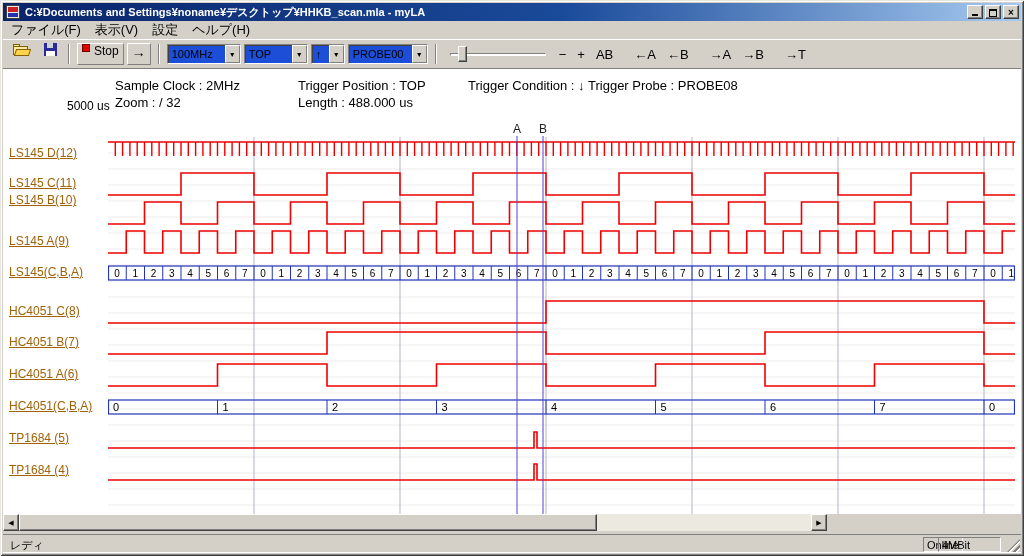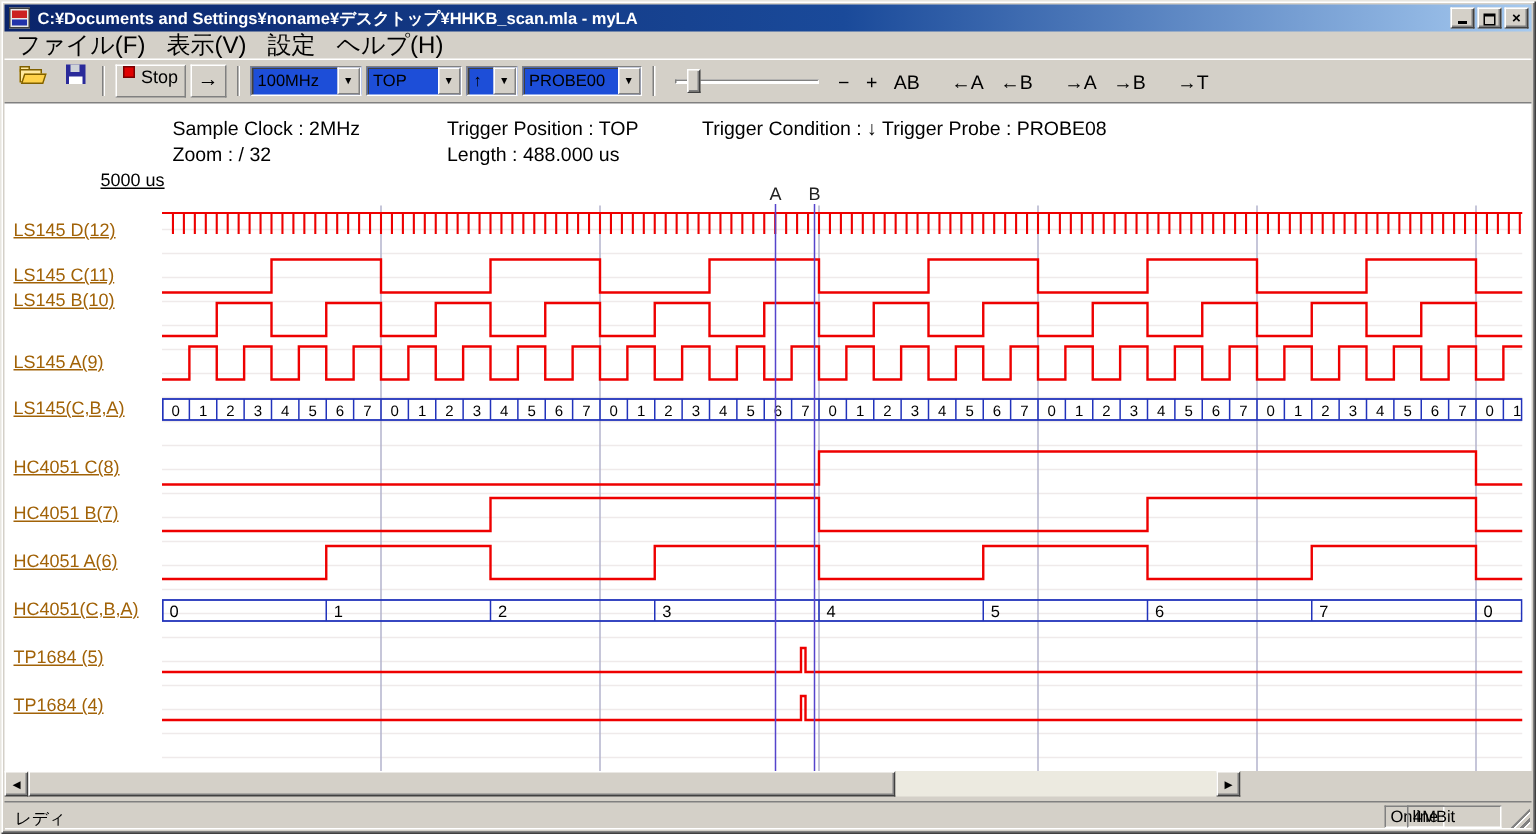--- a/index.html
+++ b/index.html
@@ -20,21 +20,21 @@
   .wbtn { width:16px; height:14px; margin-left:2px; background:#d4d0c8;
     border:1px solid; border-color:#fff #404040 #404040 #fff; box-shadow: inset -1px -1px 0 #808080;
     display:inline-flex; align-items:flex-end; justify-content:center;
     font-size:10px; font-weight:bold; color:#000; line-height:11px; }
   .glyph-min { width:6px; height:2px; background:#000; margin-bottom:2px; }
   .glyph-max { width:8px; height:8px; border:1px solid #000; border-top:2px solid #000; margin-bottom:1px; }
   .wbtn.close { align-items:center; }
 
   
   .menubar { position:absolute; left:3px; top:21px; width:806px; height:18px;
-    display:flex; align-items:center; font-size:16px; padding-left:1px; }
+    display:flex; align-items:center; font-size:13px; padding-left:1px; }
   .menu-item { padding:1px 7px; }
 
   
   .toolbar { position:absolute; left:3px; top:39px; width:1018px; height:29px;
     border-top:1px solid #fff; display:flex; align-items:center; padding-left:6px; gap:3px; font-size:12px; }
   .tsep { width:2px; height:20px; border-left:1px solid #808080; border-right:1px solid #fff; margin:0 4px; }
   .tbtn { height:22px; min-width:22px; display:inline-flex; align-items:flex-start; justify-content:center; gap:4px; padding:0 4px; }
   .tbtn.raised { border:1px solid; border-color:#fff #808080 #808080 #fff; background:#d4d0c8; }
   .icon-folder { position:relative; width:19px; height:15px; }
   .icon-folder .fb { position:absolute; left:0; top:3px; width:15px; height:9px; background:#ffe9a0; border:1px solid #806000; }
@@ -58,21 +58,21 @@
     border:1px solid; border-color:#fff #404040 #404040 #fff; box-shadow: inset -1px -1px 0 #808080; }
   .flat { padding:1px 4px; font-size:13px; color:#000; }
   .flat.g { margin-left:10px; }
 
   
   .client { position:absolute; left:3px; top:68px; width:1018px; height:446px; background:#fff;
     border-top:1px solid #808080; overflow:hidden; }
   .info { position:absolute; font-size:13px; color:#000; white-space:nowrap; }
   .i1a{left:112px;top:9px;} .i1b{left:295px;top:9px;} .i1c{left:465px;top:9px;} .i1d{left:585px;top:9px;}
   .i2a{left:112px;top:26px;} .i2b{left:295px;top:26px;}
-  .timescale { position:absolute; left:64px; top:44px; font-size:12px; color:#000;text-decoration:underline; }
+  .timescale { position:absolute; left:64px; top:30px; font-size:12px; color:#000; }
   .ch-label { position:absolute; left:6px; font-size:12px; color:#a16207; white-space:nowrap;text-decoration:underline; }
   #wave-svg { position:absolute; left:105px; top:54px; display:block; }
   #wave-svg text { font-family:"Liberation Sans","DejaVu Sans",sans-serif; }
 
   
   .hscroll { position:absolute; left:3px; top:514px; width:1018px; height:17px; display:flex; background:#d4d0c8; }
   .sbtn { width:16px; height:17px; background:#d4d0c8; border:1px solid; border-color:#fff #404040 #404040 #fff;
     box-shadow: inset -1px -1px 0 #808080; display:flex; align-items:center; justify-content:center;
     font-size:7px; color:#000; }
   .sthumb { width:578px; height:17px; background:#d4d0c8; border:1px solid; border-color:#fff #404040 #404040 #fff;

